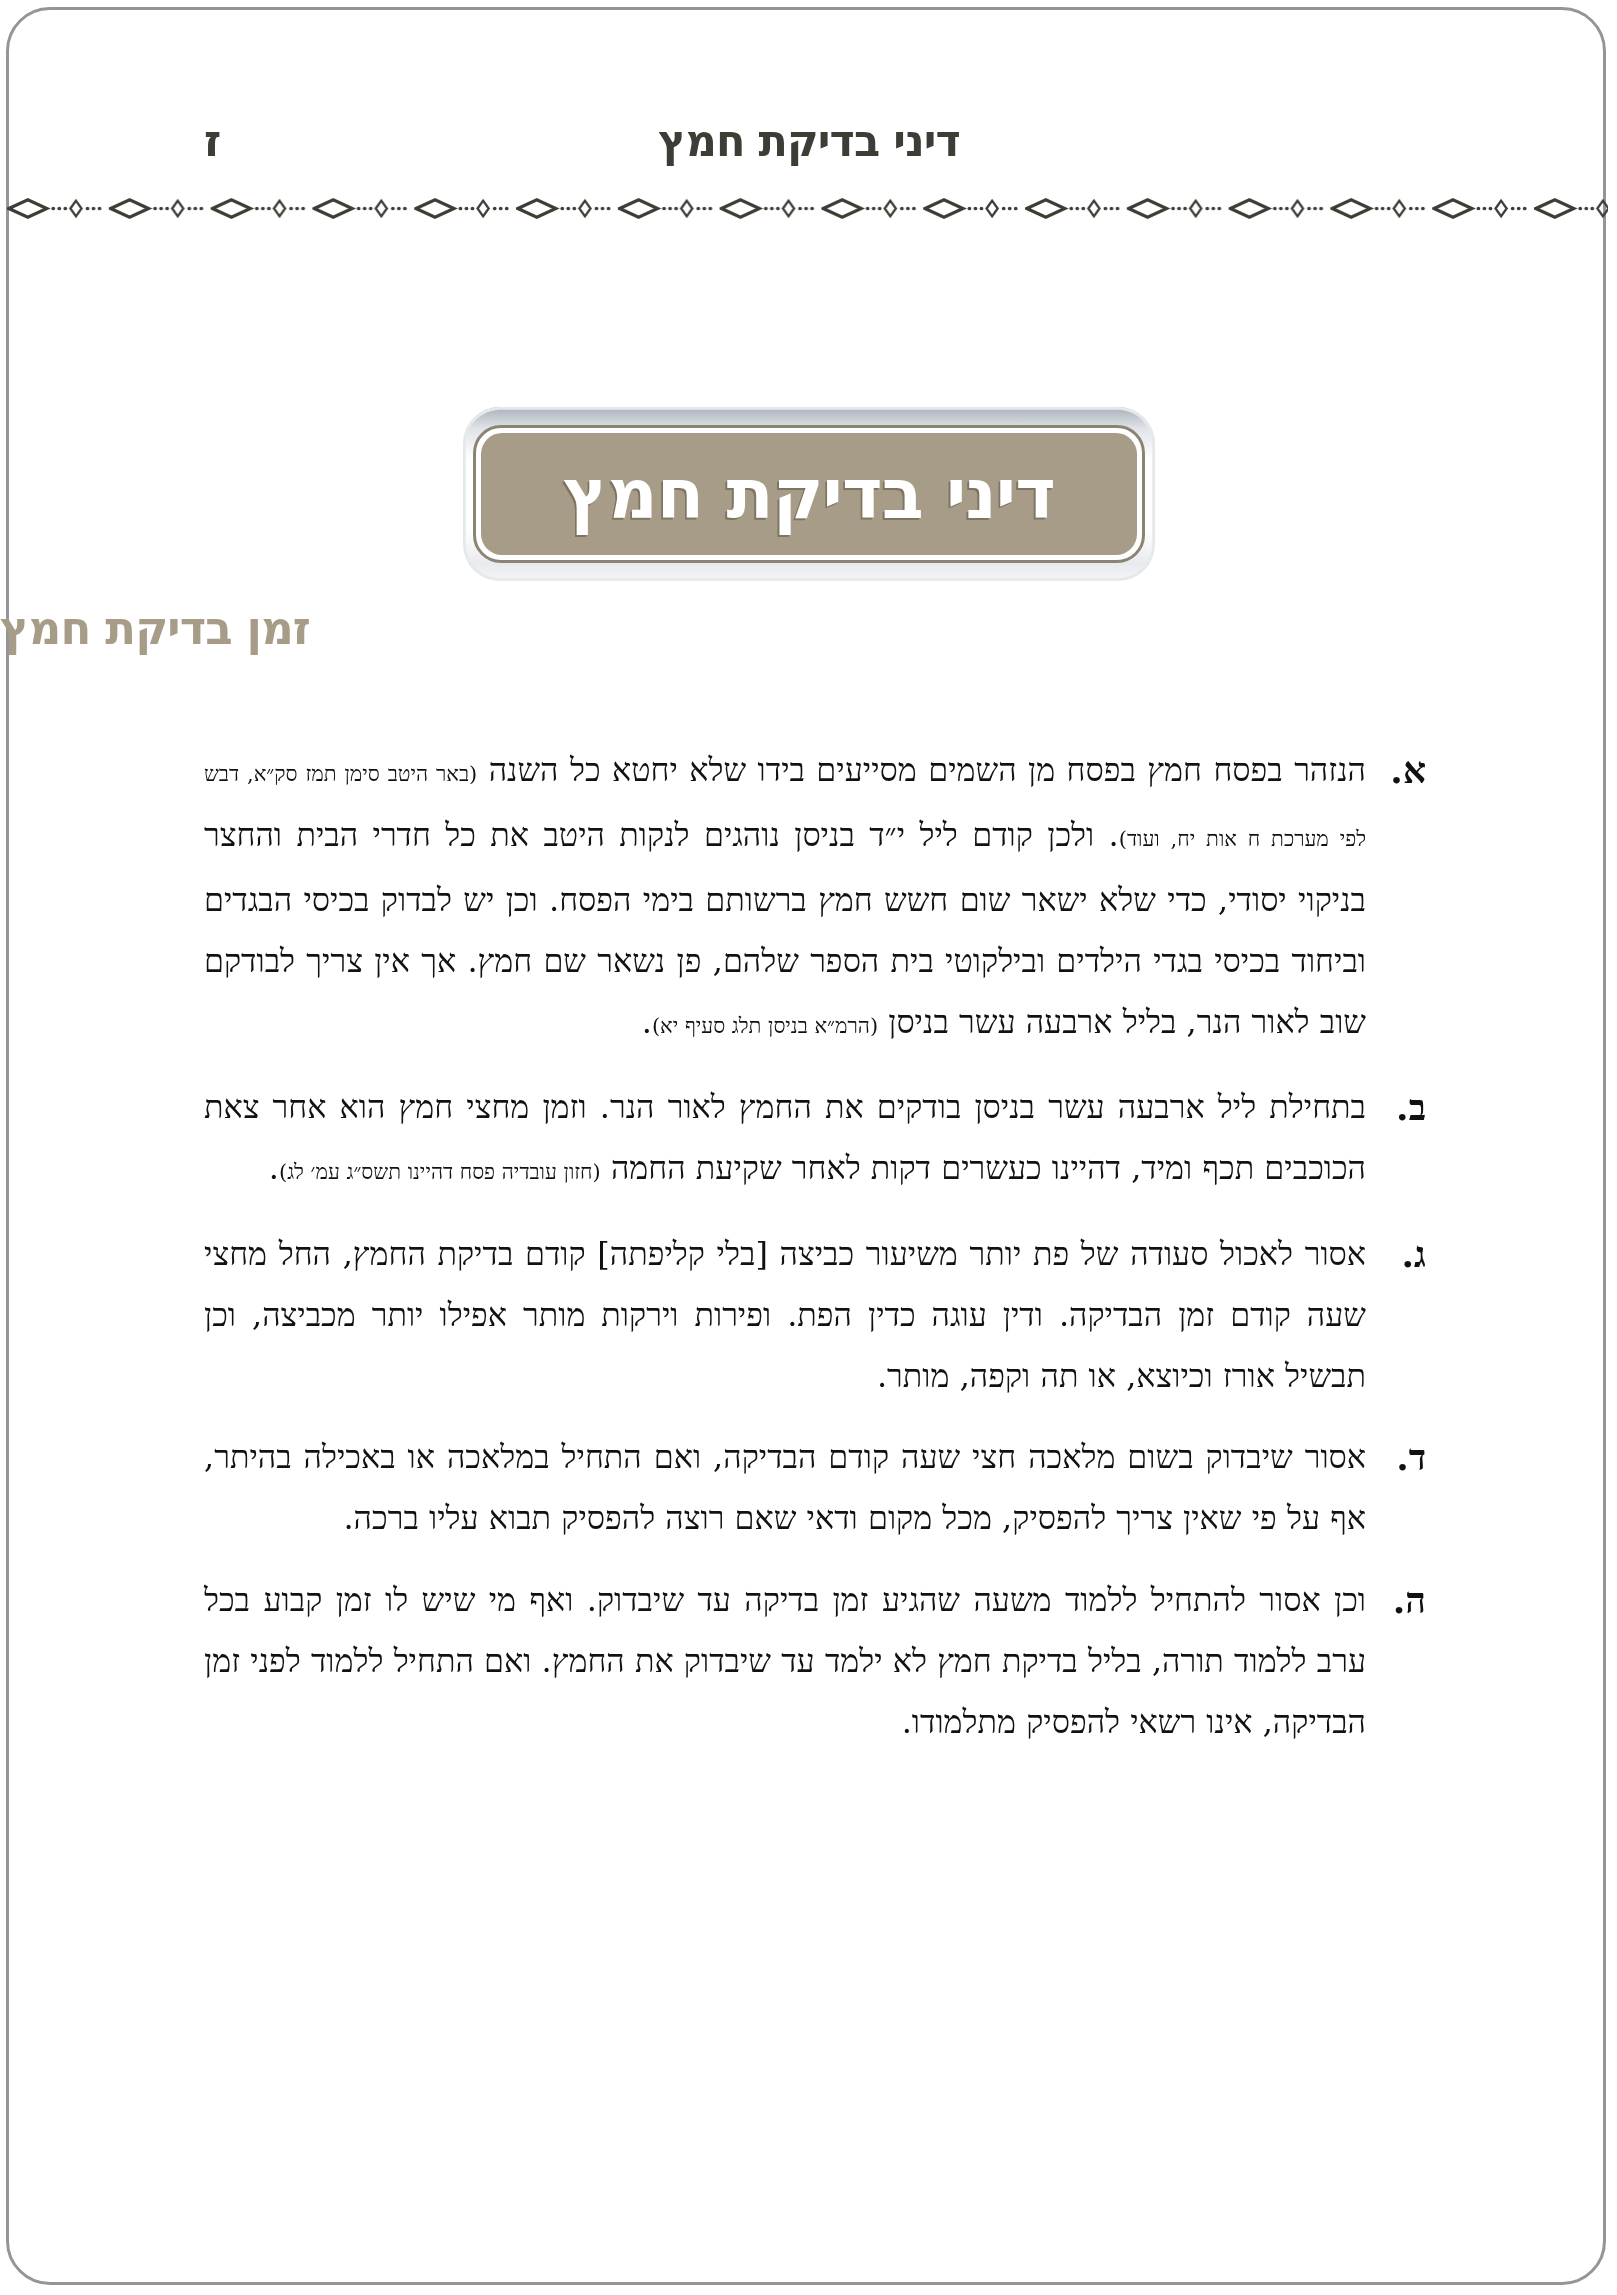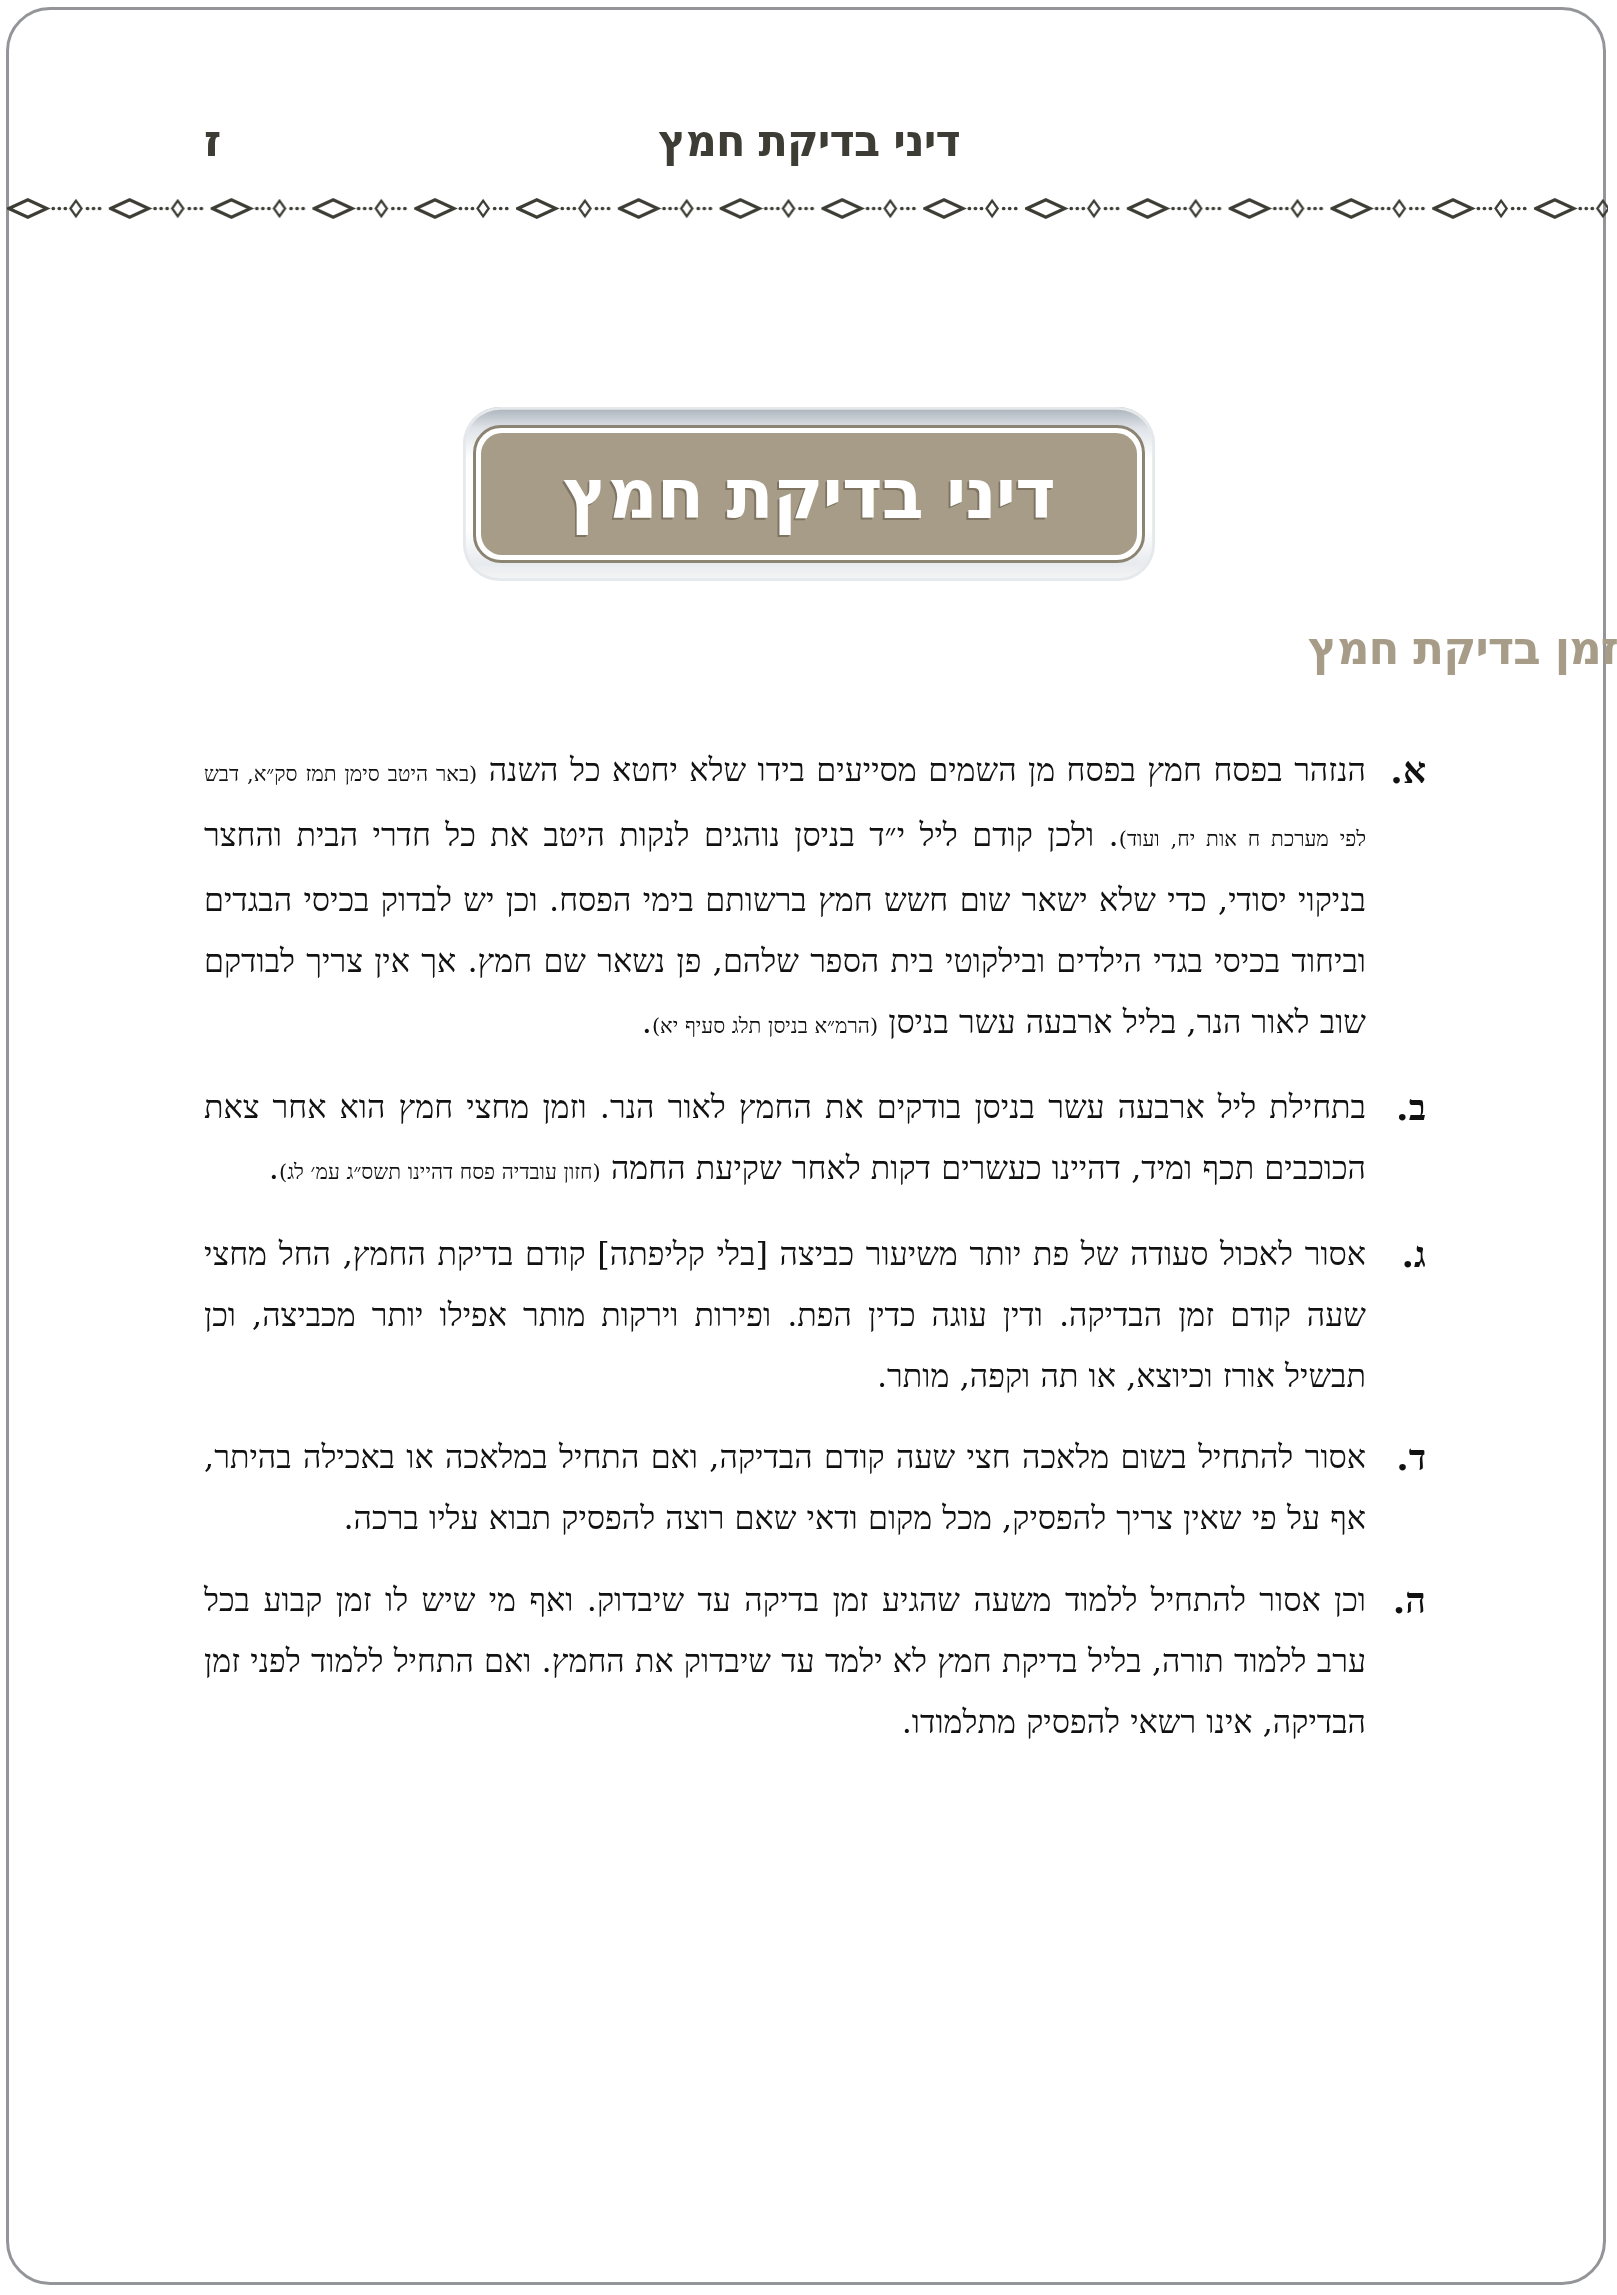--- a/index.html
+++ b/index.html
@@ -37,21 +37,21 @@
     position:absolute; left:4.6px; top:5.6px; right:4.6px; bottom:5.6px;
     border-radius:21px; background:#a69c87;
     display:flex; align-items:center; justify-content:center;
   }
   .title-text {
     font-family:"DejaVu Sans", sans-serif; font-weight:bold; font-size:69px; color:#ffffff;
     direction:rtl; letter-spacing:-0.9px;
     text-shadow: -1.9px 1.9px 0 #7e7461, -0.9px 0.9px 0 #8c8472;
   }
   .subtitle {
-    position:absolute; left:0; width:1618px; top:622px; text-align:right; direction:rtl;
+    position:absolute; left:0; width:1618px; top:602px; text-align:left; direction:rtl;
     font-family:"DejaVu Sans", sans-serif; font-weight:bold; font-size:45px; color:#a69c87;
     letter-spacing:-0.9px;
   }
   .body {
     position:absolute; left:204px; width:1222px; top:740px; direction:rtl;
   }
   .para {
     position:relative; padding-right:60px; margin-bottom:20.4px;
     font-size:32px; line-height:61px; color:#111111; text-align:justify;
     text-align-last:right;
@@ -108,20 +108,20 @@
     <span class="letter">ב.</span>
     <span>בתחילת ליל ארבעה עשר בניסן בודקים את החמץ לאור הנר. וזמן מחצי חמץ הוא אחר צאת הכוכבים תכף ומיד, דהיינו כעשרים דקות לאחר שקיעת החמה</span>
     <span class="src">(חזון עובדיה פסח דהיינו תשס״ג עמ׳ לג)</span><span>.</span>
   </div>
   <div class="para">
     <span class="letter">ג.</span>
     <span>אסור לאכול סעודה של פת יותר משיעור כביצה [בלי קליפתה] קודם בדיקת החמץ, החל מחצי שעה קודם זמן הבדיקה. ודין עוגה כדין הפת. ופירות וירקות מותר אפילו יותר מכביצה, וכן תבשיל אורז וכיוצא, או תה וקפה, מותר.</span>
   </div>
   <div class="para">
     <span class="letter">ד.</span>
-    <span>אסור להתחיל בשום מלאכה חצי שעה קודם הבדיקה, ואם התחיל במלאכה או באכילה בהיתר, אף על פי שאין צריך להפסיק, מכל מקום ודאי שאם רוצה להפסיק תבוא עליו ברכה.</span>
+    <span>אסור שיבדוק בשום מלאכה חצי שעה קודם הבדיקה, ואם התחיל במלאכה או באכילה בהיתר, אף על פי שאין צריך להפסיק, מכל מקום ודאי שאם רוצה להפסיק תבוא עליו ברכה.</span>
   </div>
   <div class="para">
     <span class="letter">ה.</span>
     <span>וכן אסור להתחיל ללמוד משעה שהגיע זמן בדיקה עד שיבדוק. ואף מי שיש לו זמן קבוע בכל ערב ללמוד תורה, בליל בדיקת חמץ לא ילמד עד שיבדוק את החמץ. ואם התחיל ללמוד לפני זמן הבדיקה, אינו רשאי להפסיק מתלמודו.</span>
   </div>
 </div>
 
 
 </body></html>

